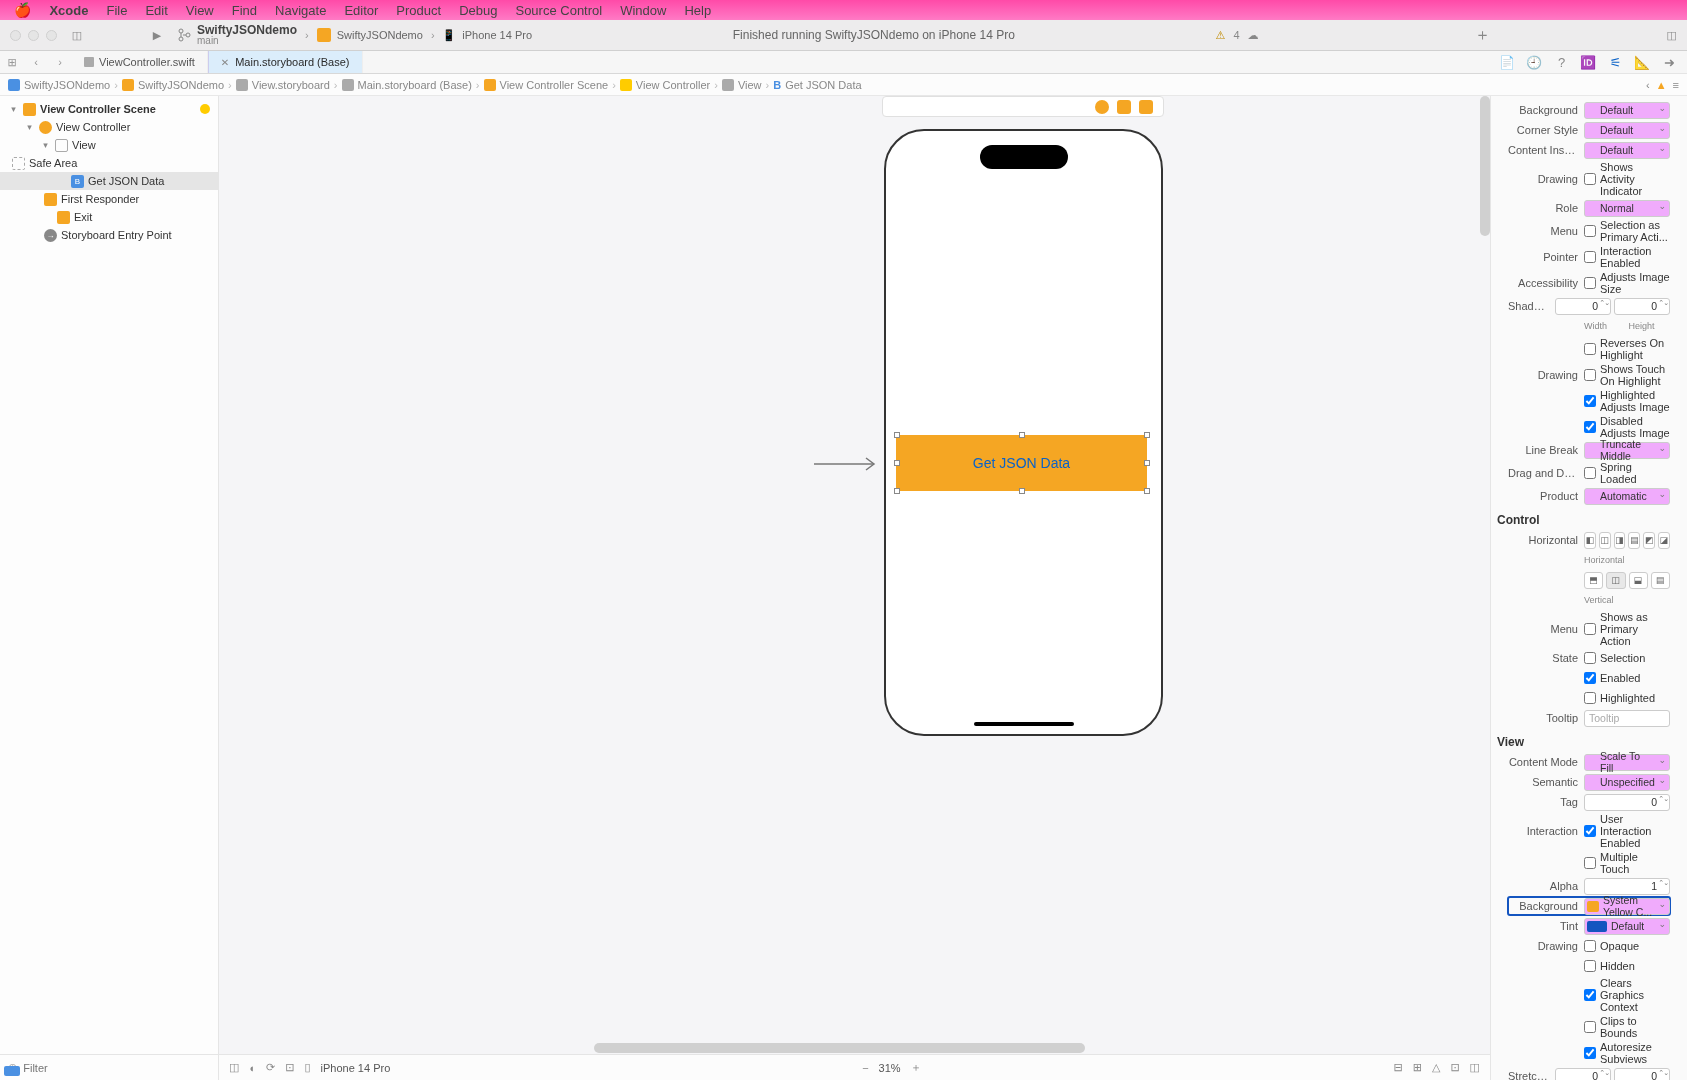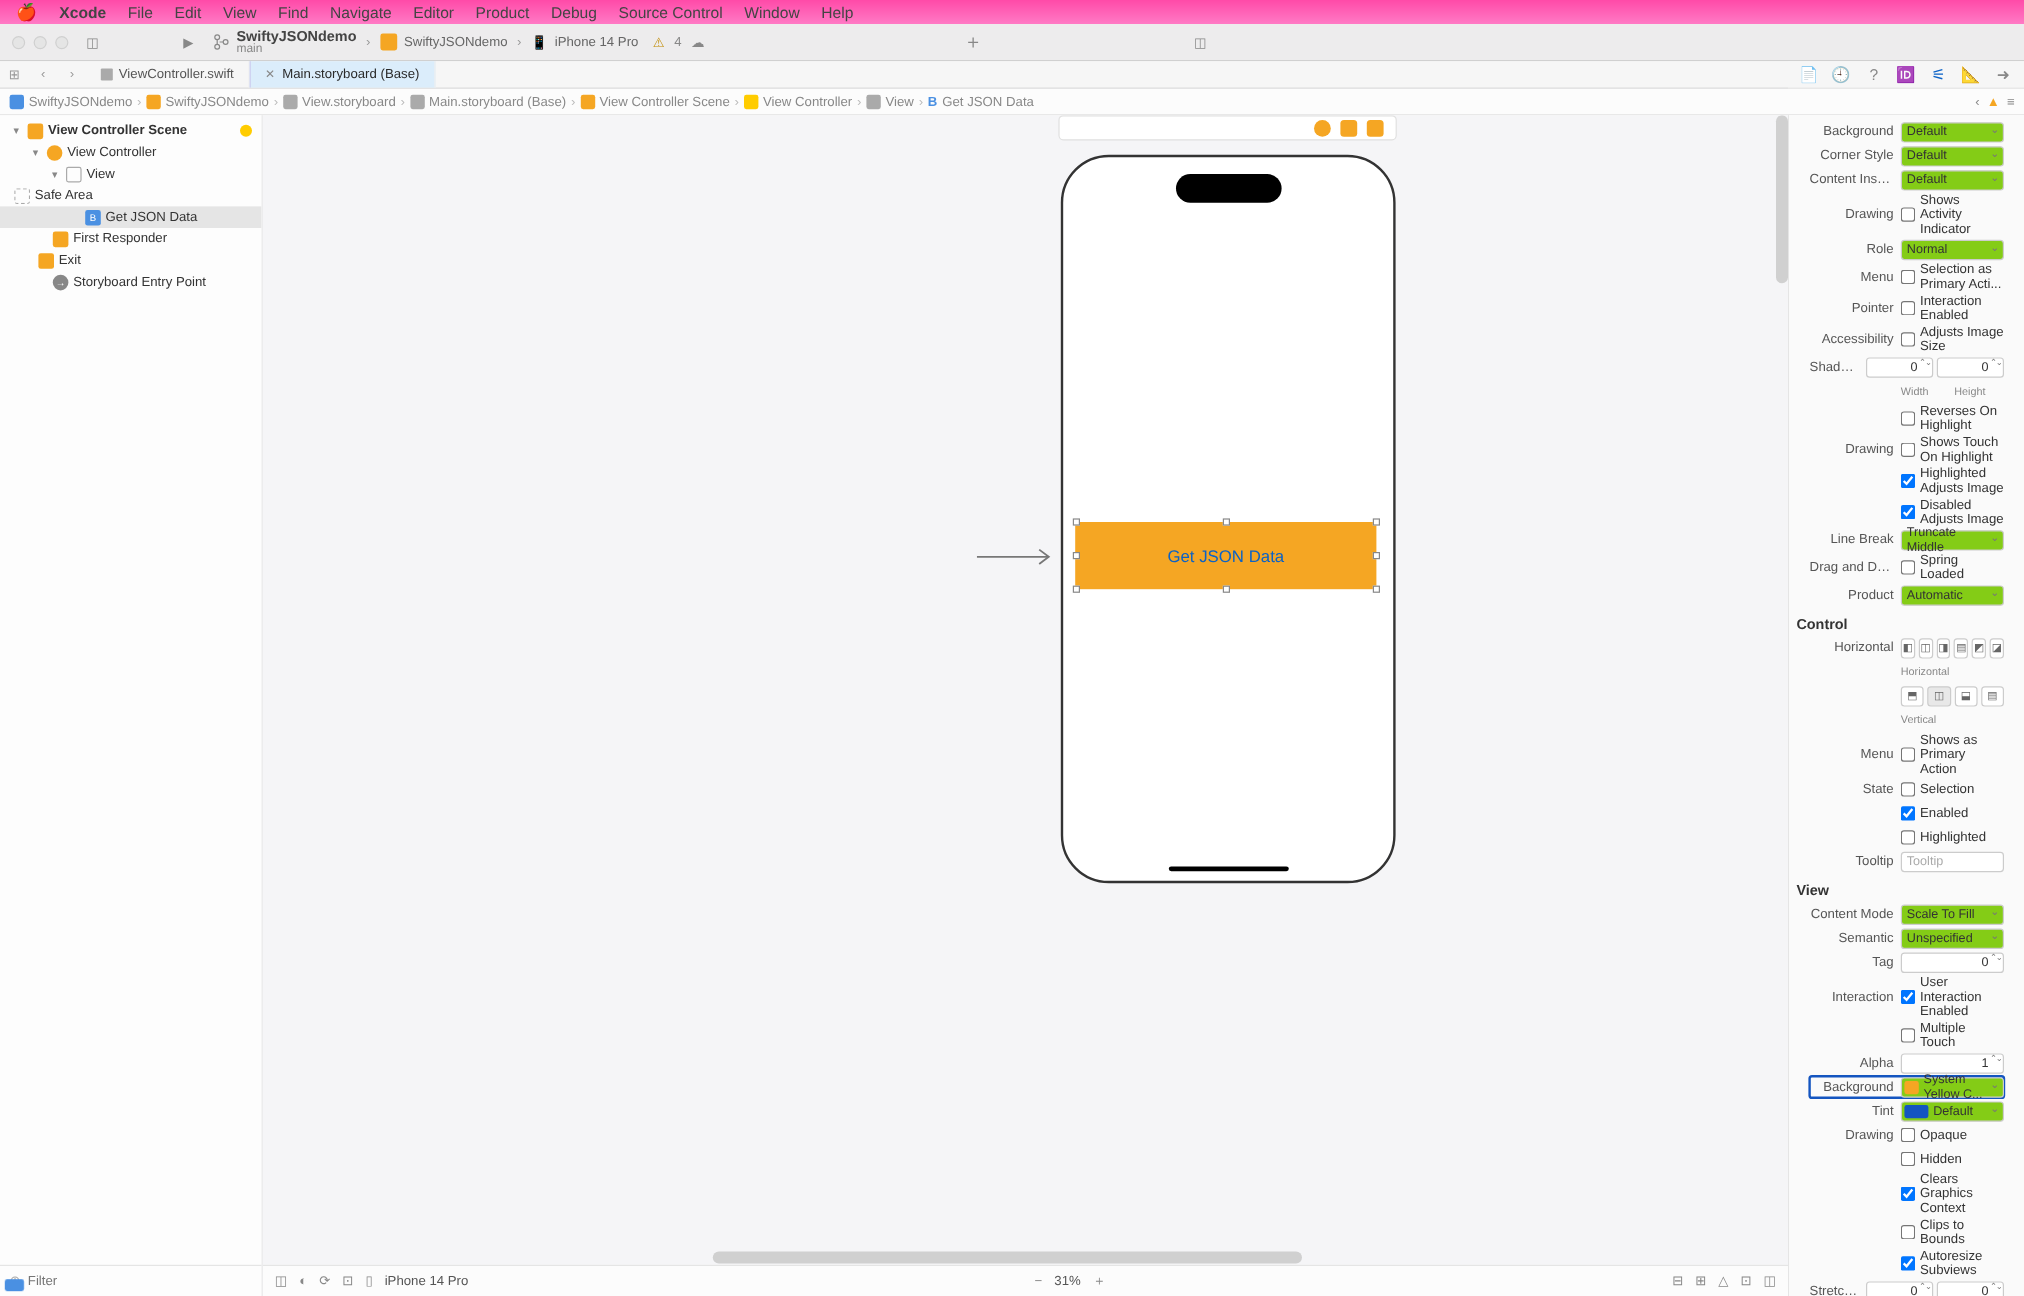--- a/index.html
+++ b/index.html
@@ -87,21 +87,21 @@
 
 .insp-nav { position:absolute; right:0; top:51px; width:197px; height:23px; background:#f6f6f6; border-bottom:1px solid #e5e5e5; display:flex; align-items:center; justify-content:space-around; padding:0 4px; }
 .insp-nav .n { width:18px; height:18px; color:#888; display:flex; align-items:center; justify-content:center; font-size:13px; }
 .insp-nav .n.sel { color:#0a62c7; }
 
 
 .inspector { width:197px; background:#fafafa; border-left:1px solid #e5e5e5; overflow-y:auto; padding:3px 6px 10px 6px; font-size:11px; }
 .irow { display:flex; align-items:center; margin:2px 11px; min-height:18px; }
 .irow .lbl { width:76px; text-align:right; padding-right:6px; color:#555; font-size:11px; white-space:nowrap; overflow:hidden; text-overflow:ellipsis; }
 .irow .ctl { flex:1; display:flex; align-items:center; gap:3px; }
-.sel-ctl { flex:1; height:17px; background:#84cc16; border:1px solid #ccc; border-radius:3px; padding:0 14px 0 4px; font-size:10.5px; position:relative; color:#333; display:flex; align-items:center; }
+.sel-ctl { flex:1; height:17px; background:#f0abfc; border:1px solid #ccc; border-radius:3px; padding:0 14px 0 15px; font-size:10.5px; position:relative; color:#333; display:flex; align-items:center; }
 .sel-ctl::after { content:'⌄'; position:absolute; right:3px; top:0px; color:#777; font-size:9px; }
 .sel-ctl.swatch-sel { padding-left:2px; }
 .sel-ctl .swatch { width:20px; height:11px; border-radius:2px; margin-right:4px; }
 .step-ctl { width:56px; height:17px; background:#fff; border:1px solid #ccc; border-radius:3px; padding:0 12px 0 4px; text-align:right; position:relative; font-size:10.5px; display:flex; align-items:center; justify-content:flex-end; }
 .step-ctl::after { content:'⌃⌄'; position:absolute; right:1px; top:0; font-size:7px; line-height:7px; color:#777; letter-spacing:-1px; }
 .txt-ctl { flex:1; height:17px; background:#fff; border:1px solid #ccc; border-radius:3px; padding:0 4px; font-size:10.5px; color:#aaa; display:flex; align-items:center; }
 .chk { display:flex; align-items:center; gap:4px; font-size:11px; color:#333; }
 .chk input { width:12px; height:12px; }
 .sub-lbl { font-size:9px; color:#888; text-align:left; flex:1; }
 .sect { font-weight:600; font-size:12px; color:#333; margin:8px 0 4px 0; }
@@ -151,20 +151,21 @@
       <span class="big">SwiftyJSONdemo</span>
       <span class="sm">main</span>
     </div>
     <span class="chev">›</span>
     <span class="proj-icon"></span>
     <span>SwiftyJSONdemo</span>
     <span class="chev">›</span>
     <span>📱</span>
     <span>iPhone 14 Pro</span>
   </div>
+  <div class="status-msg">Finished running SwiftyJSONdemo on iPhone 14 Pro</div>
   <div class="status-right">
     <span style="color:#c08a00">⚠</span>
     <span>4</span>
     <span>☁</span>
     <div style="width:200px"></div>
     <span style="font-size:16px">＋</span>
     <div style="width:160px"></div>
     <span>◫</span>
   </div>
 </div>
@@ -270,21 +271,21 @@
         <span>Safe Area</span>
       </div>
       <div class="otree-row sel" style="padding-left:67px">
         <span class="ic btn">B</span>
         <span>Get JSON Data</span>
       </div>
       <div class="otree-row" style="padding-left:40px">
         <span class="ic fr"></span>
         <span>First Responder</span>
       </div>
-      <div class="otree-row" style="padding-left:28px">
+      <div class="otree-row" style="padding-left:53px">
         <span class="ic ex"></span>
         <span>Exit</span>
       </div>
       <div class="otree-row" style="padding-left:40px">
         <span class="ic ep">→</span>
         <span>Storyboard Entry Point</span>
       </div>
     </div>
     <div class="outline-bottom">
       <span class="mag">⊕</span>

